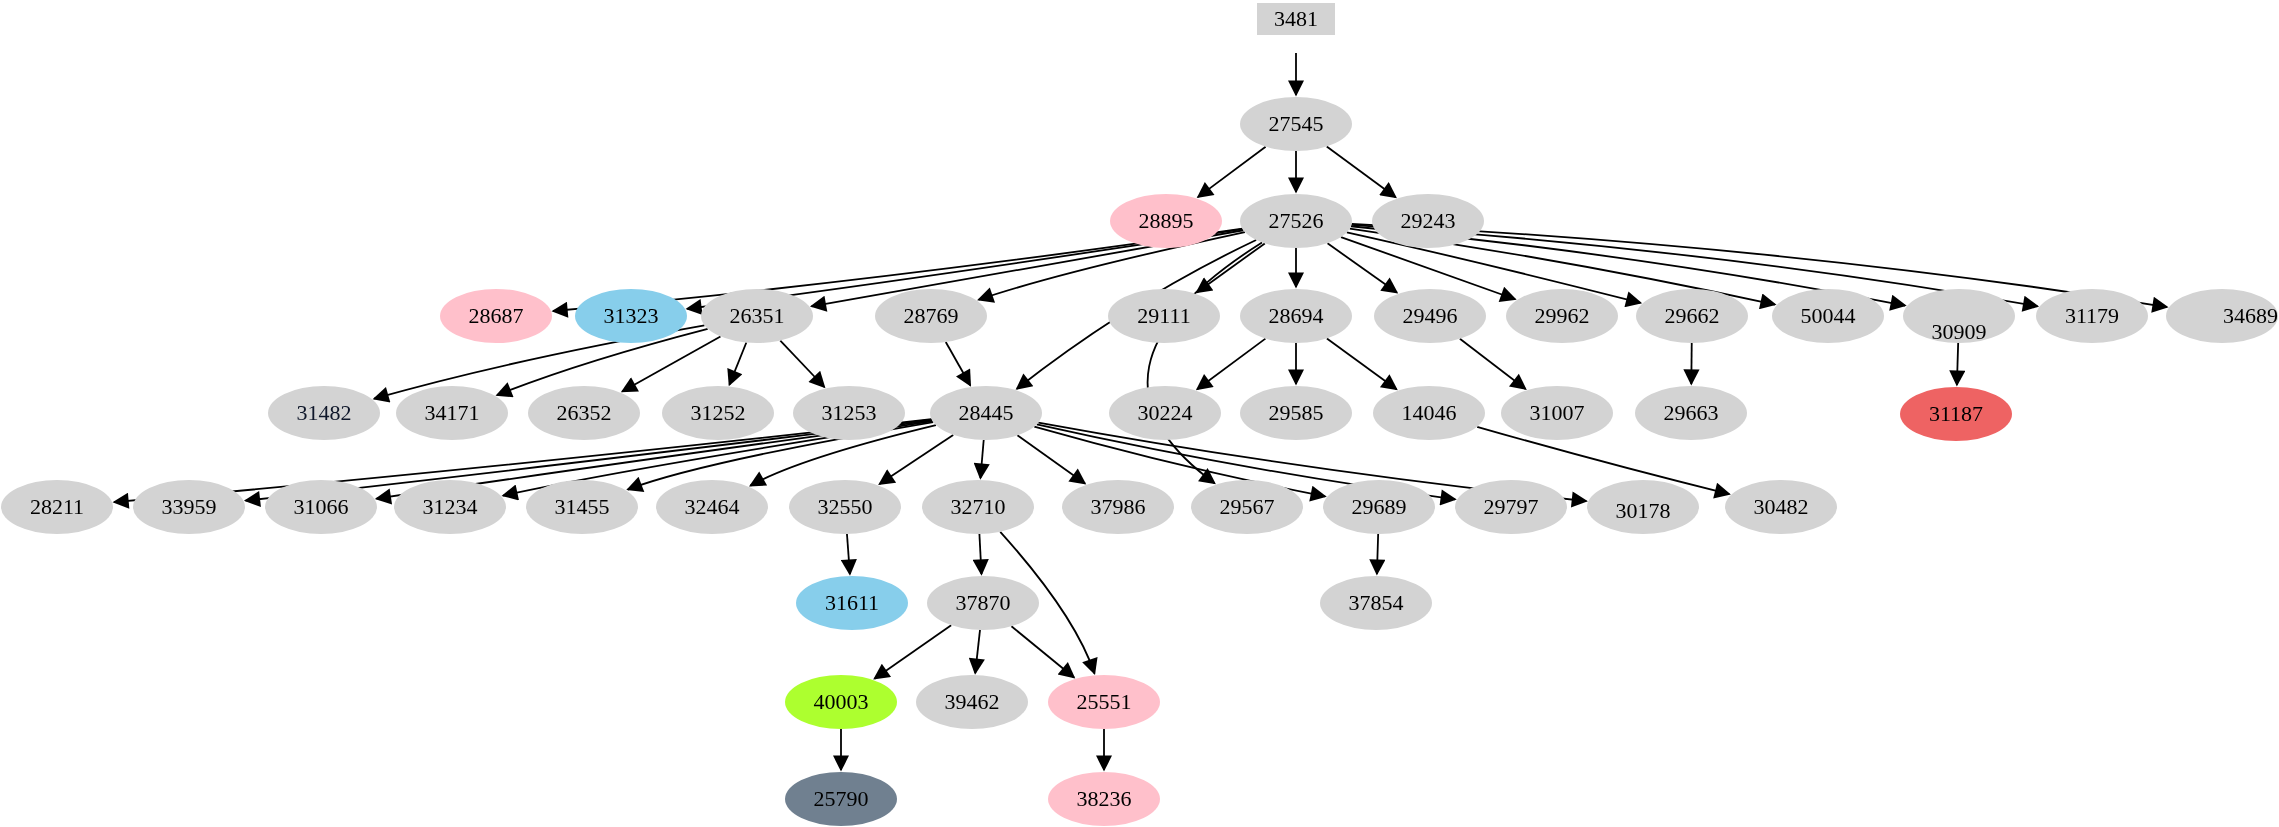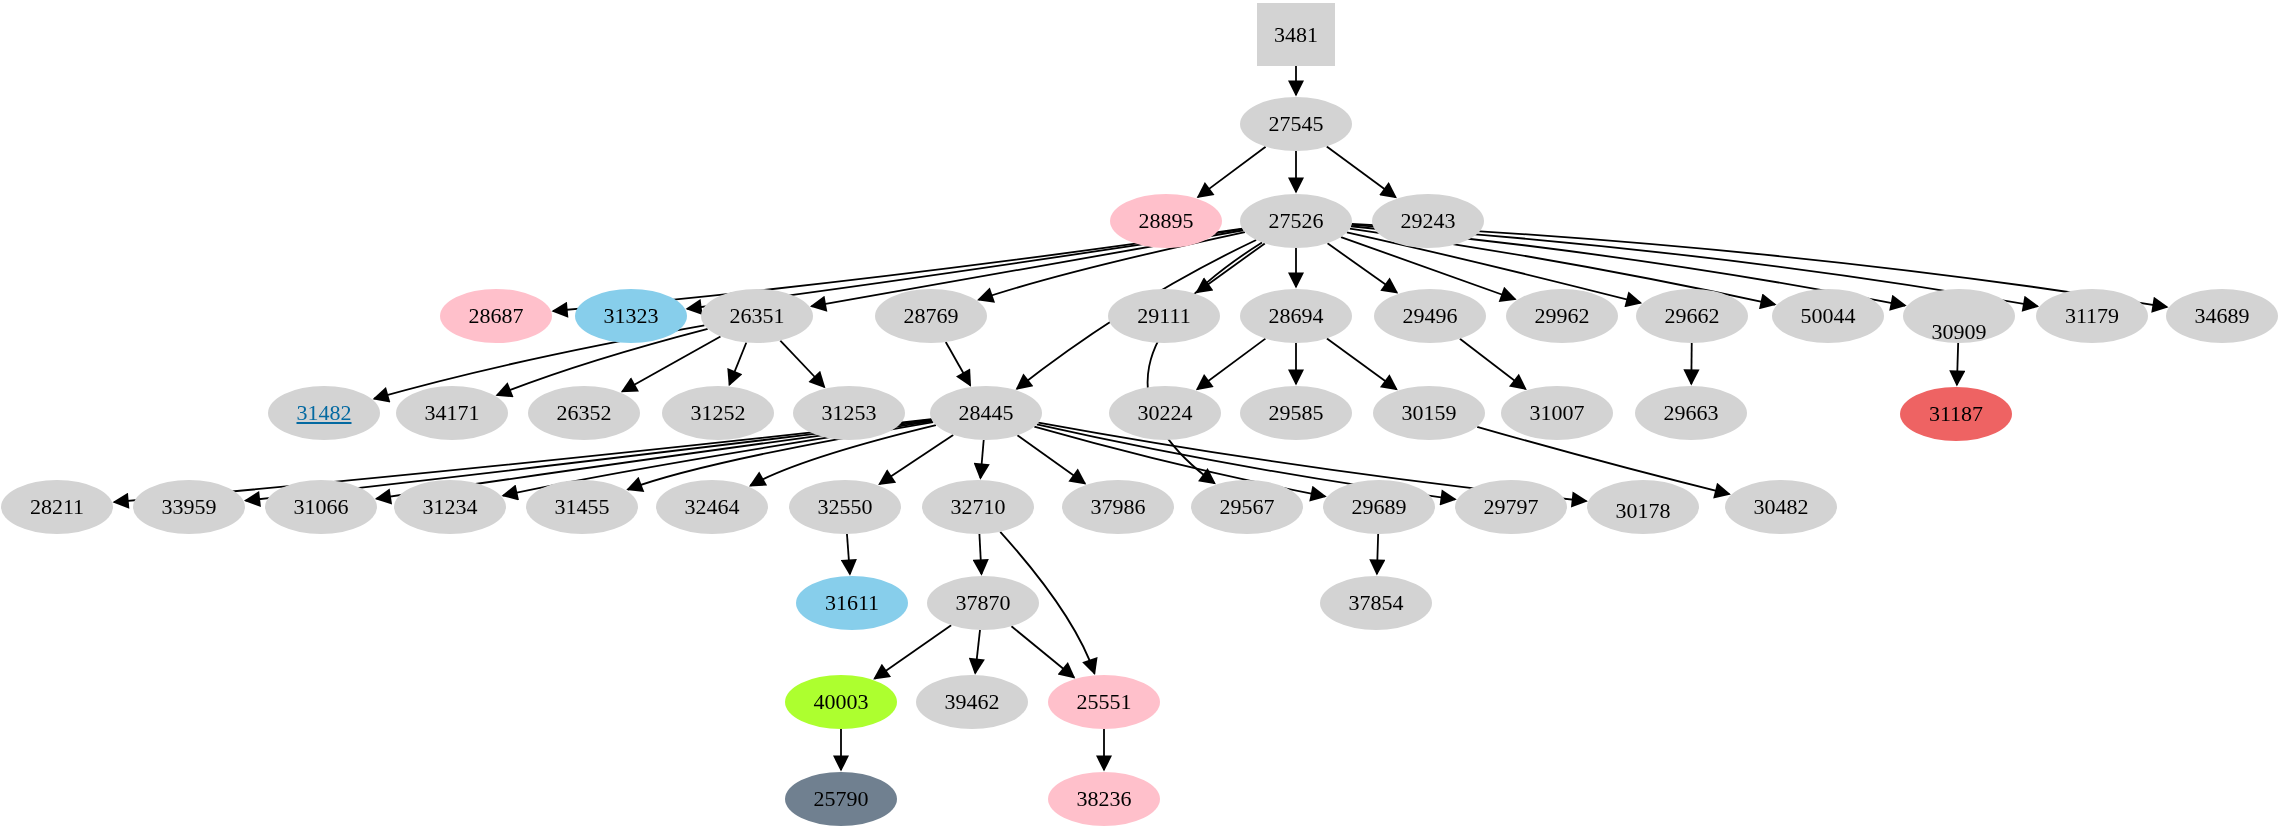--- a/index.html
+++ b/index.html
@@ -70,21 +70,21 @@
       <path d="M979.4058068240148,533.9914910210848 L981.4901675076054,574.0112161460241" fill="none" stroke="#000000" stroke-width="1.8" marker-end="url(#arrow)"></path>
       <path d="M1000.2531394486856,531.7766913449283 Q1075,615 1094.481571126476,673.4447133794281" fill="none" stroke="#000000" stroke-width="1.8" marker-end="url(#arrow)"></path>
       <path d="M951.1475738144934,625.2069731856701 L874.4930582646829,678.6492058577211" fill="none" stroke="#000000" stroke-width="1.8" marker-end="url(#arrow)"></path>
       <path d="M980.0042956031897,629.9613395712925 L975.21656744896,673.0508929593603" fill="none" stroke="#000000" stroke-width="1.8" marker-end="url(#arrow)"></path>
       <path d="M1011.4307692307692,626.2615384615385 L1074.021316170824,677.4719859579469" fill="none" stroke="#000000" stroke-width="1.8" marker-end="url(#arrow)"></path>
       <path d="M1378.1563457549805,533.9969358406215 L1376.906123749775,574.0040400072044" fill="none" stroke="#000000" stroke-width="1.8" marker-end="url(#arrow)"></path>
       <path d="M841,729 L841,770" fill="none" stroke="#000000" stroke-width="1.8" marker-end="url(#arrow)"></path>
       <path d="M1104,729 L1104,770" fill="none" stroke="#000000" stroke-width="1.8" marker-end="url(#arrow)"></path>
     </svg>
   <div id="nodes">
-      <div class="node rect" style="left: 1257px; top: 3px; width: 78px; height: 63px; background: rgb(211, 211, 211);">
+      <div class="node rect" style="left: 1257px; top: 3px; width: 78px; height: 32px; background: rgb(211, 211, 211);">
         <span class="lbl" style="color: rgb(0, 0, 0);">3481</span>
       </div>
       <div class="node ellipse" style="left: 1240px; top: 97px; width: 112px; height: 54px; background: rgb(211, 211, 211);">
         <span class="lbl" style="color: rgb(0, 0, 0);">27545</span>
       </div>
       <div class="node ellipse" style="left: 1110px; top: 194px; width: 112px; height: 54px; background: rgb(255, 192, 203);">
         <span class="lbl" style="color: rgb(0, 0, 0); text-align: right;">28895</span>
       </div>
       <div class="node ellipse" style="left: 1240px; top: 194px; width: 112px; height: 54px; background: rgb(211, 211, 211);">
         <span class="lbl" style="color: rgb(0, 0, 0);">27526</span>
@@ -121,25 +121,25 @@
       </div>
       <div class="node ellipse" style="left: 1772px; top: 289px; width: 112px; height: 54px; background: rgb(211, 211, 211);">
         <span class="lbl" style="color: rgb(0, 0, 0);">50044</span>
       </div>
       <div class="node ellipse" style="left: 1903px; top: 289px; width: 112px; height: 54px; background: rgb(211, 211, 211); align-items: flex-end;">
         <span class="lbl" style="color: rgb(0, 0, 0);">30909</span>
       </div>
       <div class="node ellipse" style="left: 2036px; top: 289px; width: 112px; height: 54px; background: rgb(211, 211, 211);">
         <span class="lbl" style="color: rgb(0, 0, 0);">31179</span>
       </div>
-      <div class="node ellipse" style="left: 2166px; top: 289px; width: 112px; height: 54px; background: rgb(211, 211, 211);">
+      <div class="node ellipse" style="left: 2166px; top: 289px; width: 112px; height: 54px; background: rgb(211, 211, 211); justify-content: flex-end;">
         <span class="lbl" style="color: rgb(0, 0, 0);">34689</span>
       </div>
       <div class="node ellipse" style="left: 268px; top: 386px; width: 112px; height: 54px; background: rgb(211, 211, 211);">
-        <span class="lbl" style="color: #0369a1; text-decoration: underline;">31482</span>
+        <span class="lbl" style="color: #0f172a;">31482</span>
       </div>
       <div class="node ellipse" style="left: 396px; top: 386px; width: 112px; height: 54px; background: rgb(211, 211, 211);">
         <span class="lbl" style="color: rgb(0, 0, 0);">34171</span>
       </div>
       <div class="node ellipse" style="left: 528px; top: 386px; width: 112px; height: 54px; background: rgb(211, 211, 211);">
         <span class="lbl" style="color: rgb(0, 0, 0);">26352</span>
       </div>
       <div class="node ellipse" style="left: 662px; top: 386px; width: 112px; height: 54px; background: rgb(211, 211, 211);">
         <span class="lbl" style="color: rgb(0, 0, 0);">31252</span>
       </div>
@@ -149,21 +149,21 @@
       <div class="node ellipse" style="left: 930px; top: 386px; width: 112px; height: 54px; background: rgb(211, 211, 211);">
         <span class="lbl" style="color: rgb(0, 0, 0);">28445</span>
       </div>
       <div class="node ellipse" style="left: 1109px; top: 386px; width: 112px; height: 54px; background: rgb(211, 211, 211);">
         <span class="lbl" style="color: rgb(0, 0, 0);">30224</span>
       </div>
       <div class="node ellipse" style="left: 1240px; top: 386px; width: 112px; height: 54px; background: rgb(211, 211, 211);">
         <span class="lbl" style="color: rgb(0, 0, 0);">29585</span>
       </div>
       <div class="node ellipse" style="left: 1373px; top: 386px; width: 112px; height: 54px; background: rgb(211, 211, 211);">
-        <span class="lbl" style="color: rgb(0, 0, 0);">30159</span>
+        <span class="lbl" style="color: rgb(0, 0, 0);">14046</span>
       </div>
       <div class="node ellipse" style="left: 1501px; top: 386px; width: 112px; height: 54px; background: rgb(211, 211, 211);">
         <span class="lbl" style="color: rgb(0, 0, 0);">31007</span>
       </div>
       <div class="node ellipse" style="left: 1635px; top: 386px; width: 112px; height: 54px; background: rgb(211, 211, 211);">
         <span class="lbl" style="color: rgb(0, 0, 0);">29663</span>
       </div>
       <div class="node ellipse" style="left: 1900px; top: 387px; width: 112px; height: 54px; background: rgb(238, 99, 99);">
         <span class="lbl" style="color: rgb(0, 0, 0);">31187</span>
       </div>

